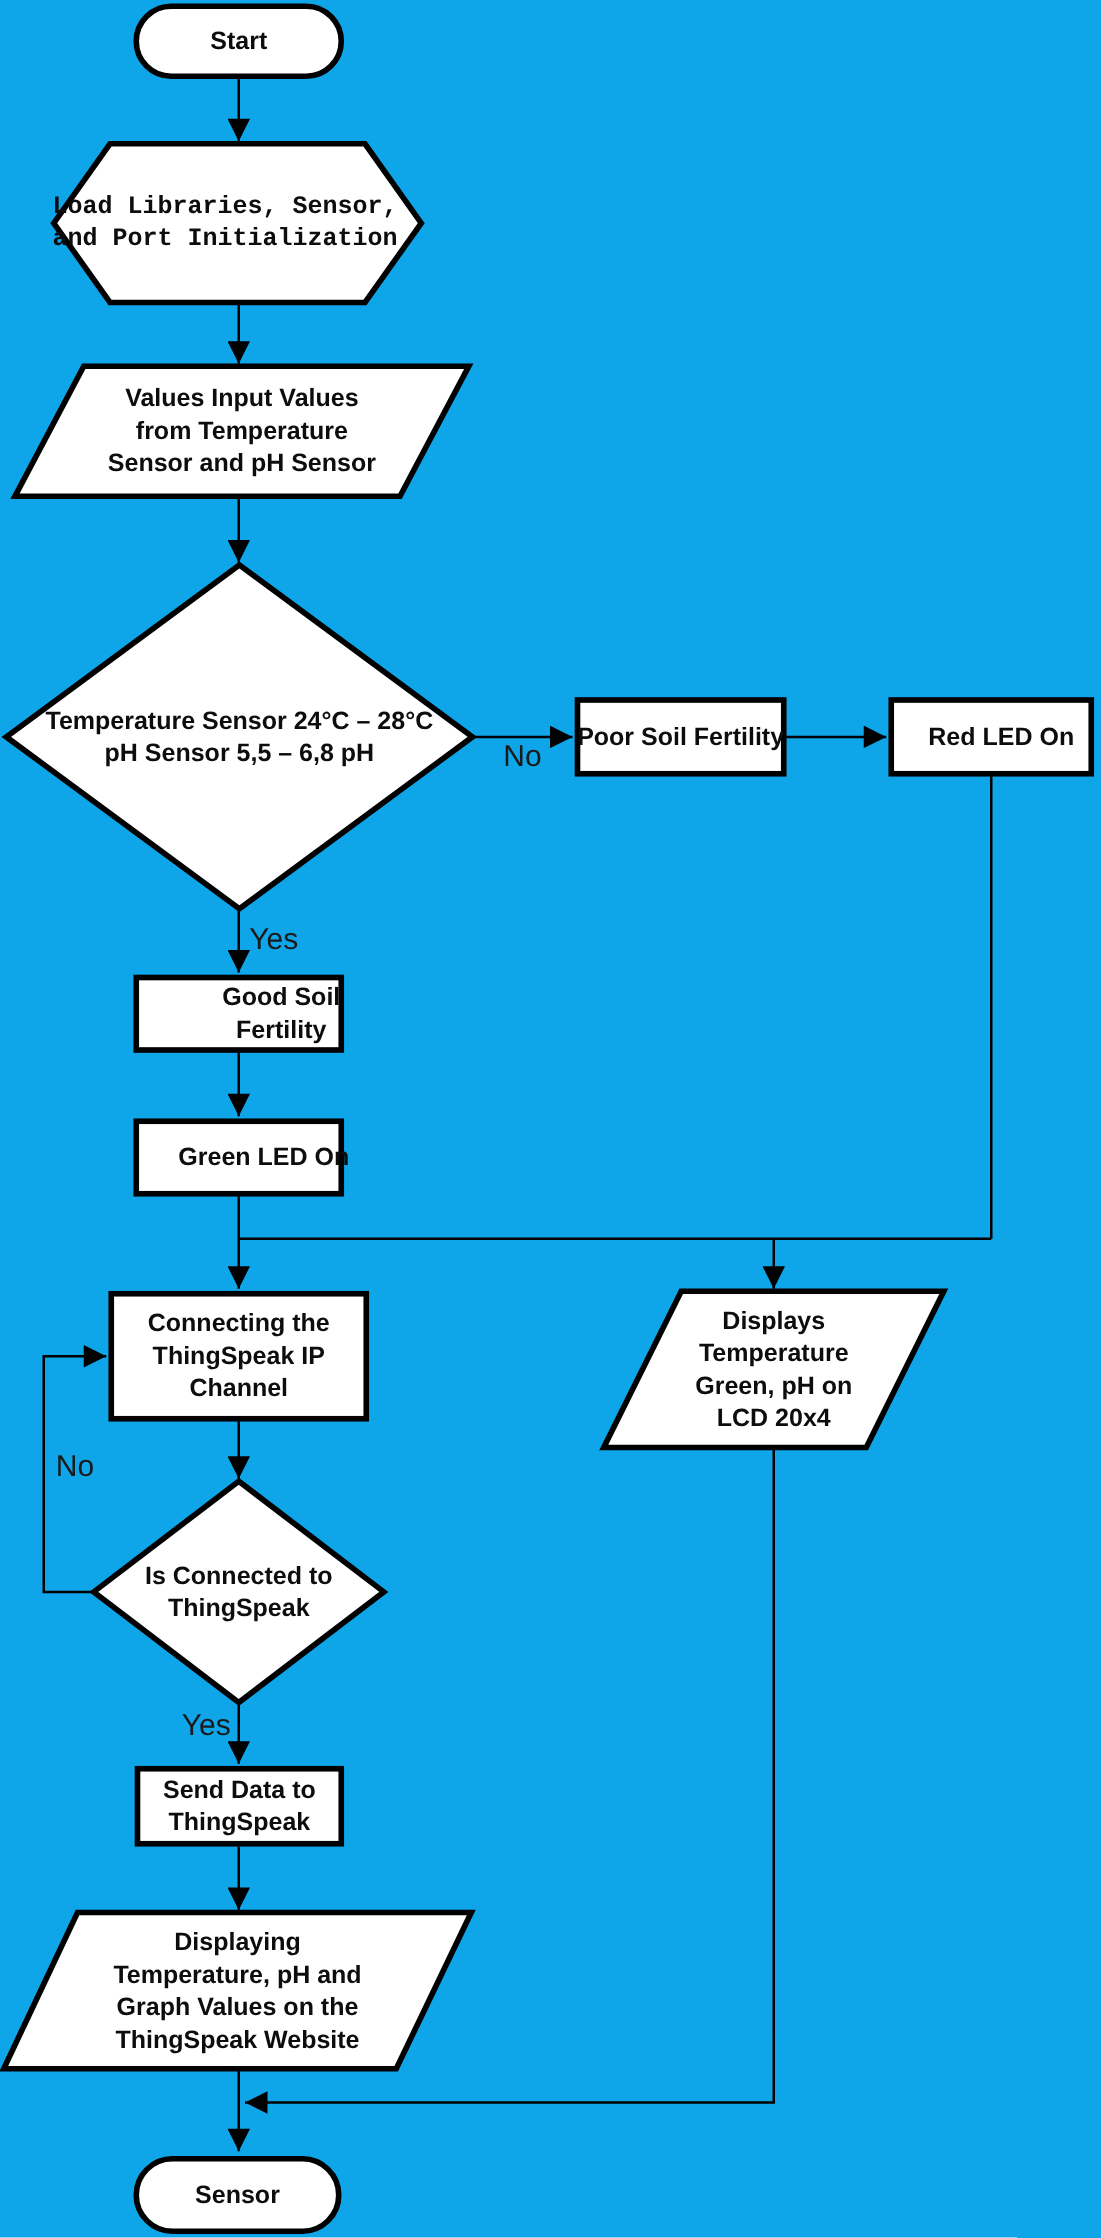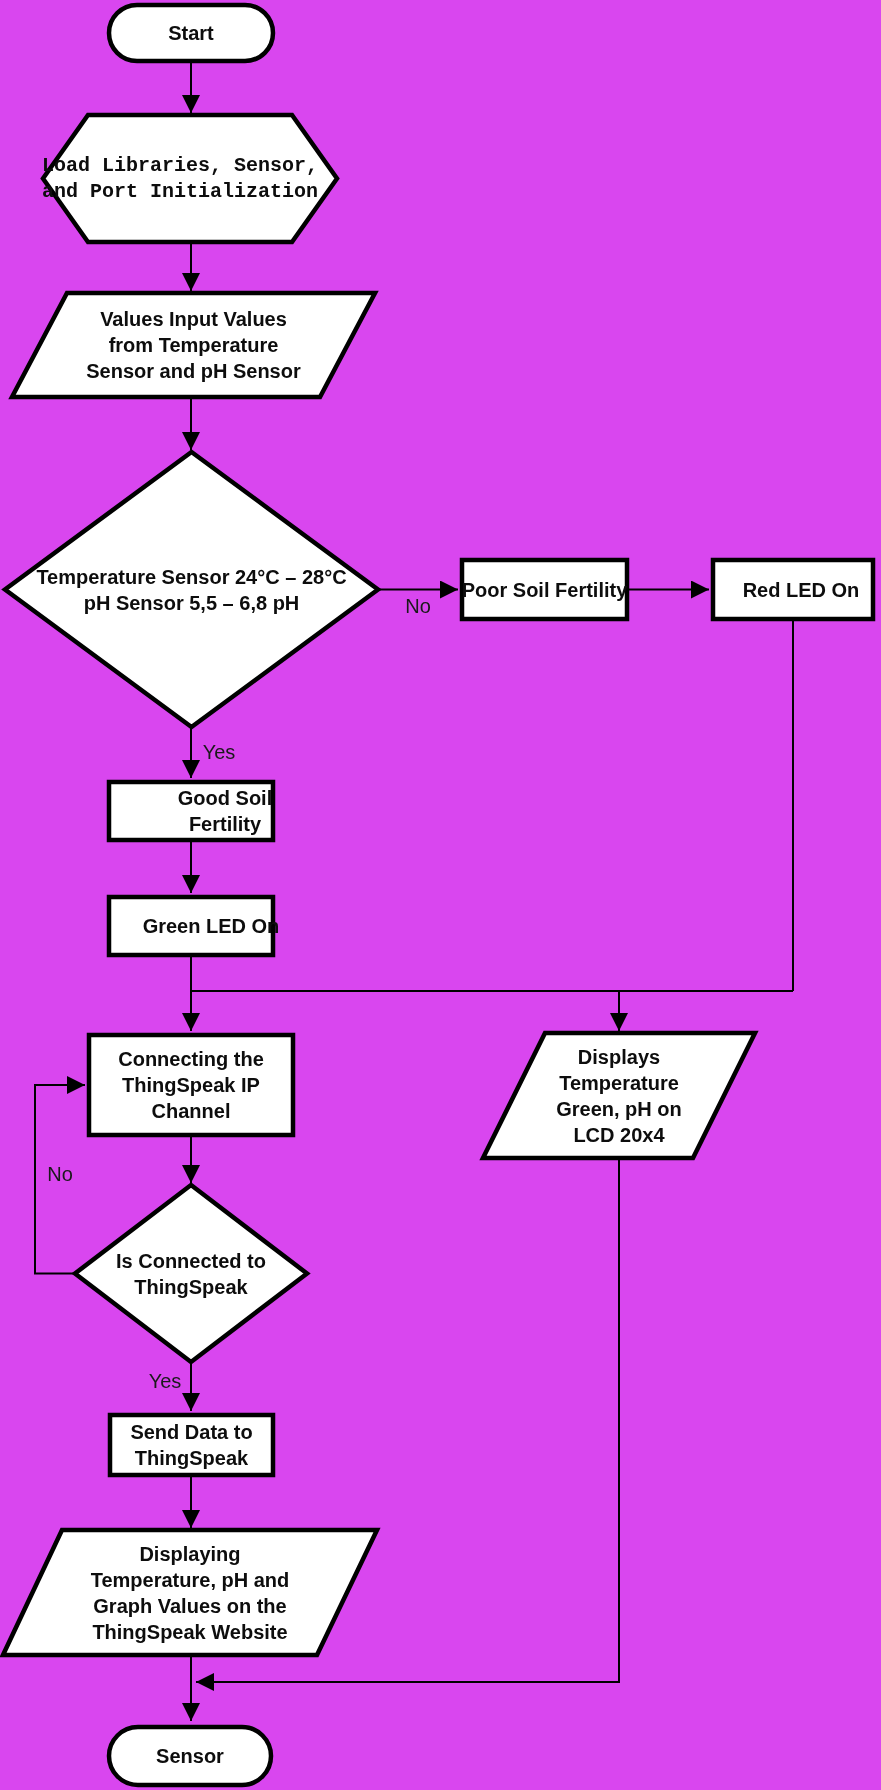--- a/index.html
+++ b/index.html
@@ -1,20 +1,20 @@
 <!DOCTYPE html>
 <html><head>
 <meta charset="utf-8">
 <style>
   html, body { margin: 0; padding: 0; background: #ffffff; }
   .canvas {
     position: relative;
     width: 881px;
     height: 1790px;
-    background: #d946ef;
+    background: #0ea5e9;
     font-family: "Liberation Sans", sans-serif;
     overflow: hidden;
   }
   .canvas svg { position: absolute; left: 0; top: 0; }
   .lbl {
     position: absolute;
     display: flex;
     align-items: center;
     justify-content: center;
     text-align: center;
@@ -24,21 +24,21 @@
     line-height: 26px;
     color: #0d0d0d;
     letter-spacing: 0px;
   }
   .edge-lbl {
     position: absolute;
     display: flex;
     align-items: center;
     justify-content: center;
     font-weight: 400;
-    font-size: 20px;
+    font-size: 24px;
     line-height: 22px;
     color: #1a1a1a;
     white-space: nowrap;
   }
 </style>
 </head>
 <body>
 
 <div class="canvas">
 

